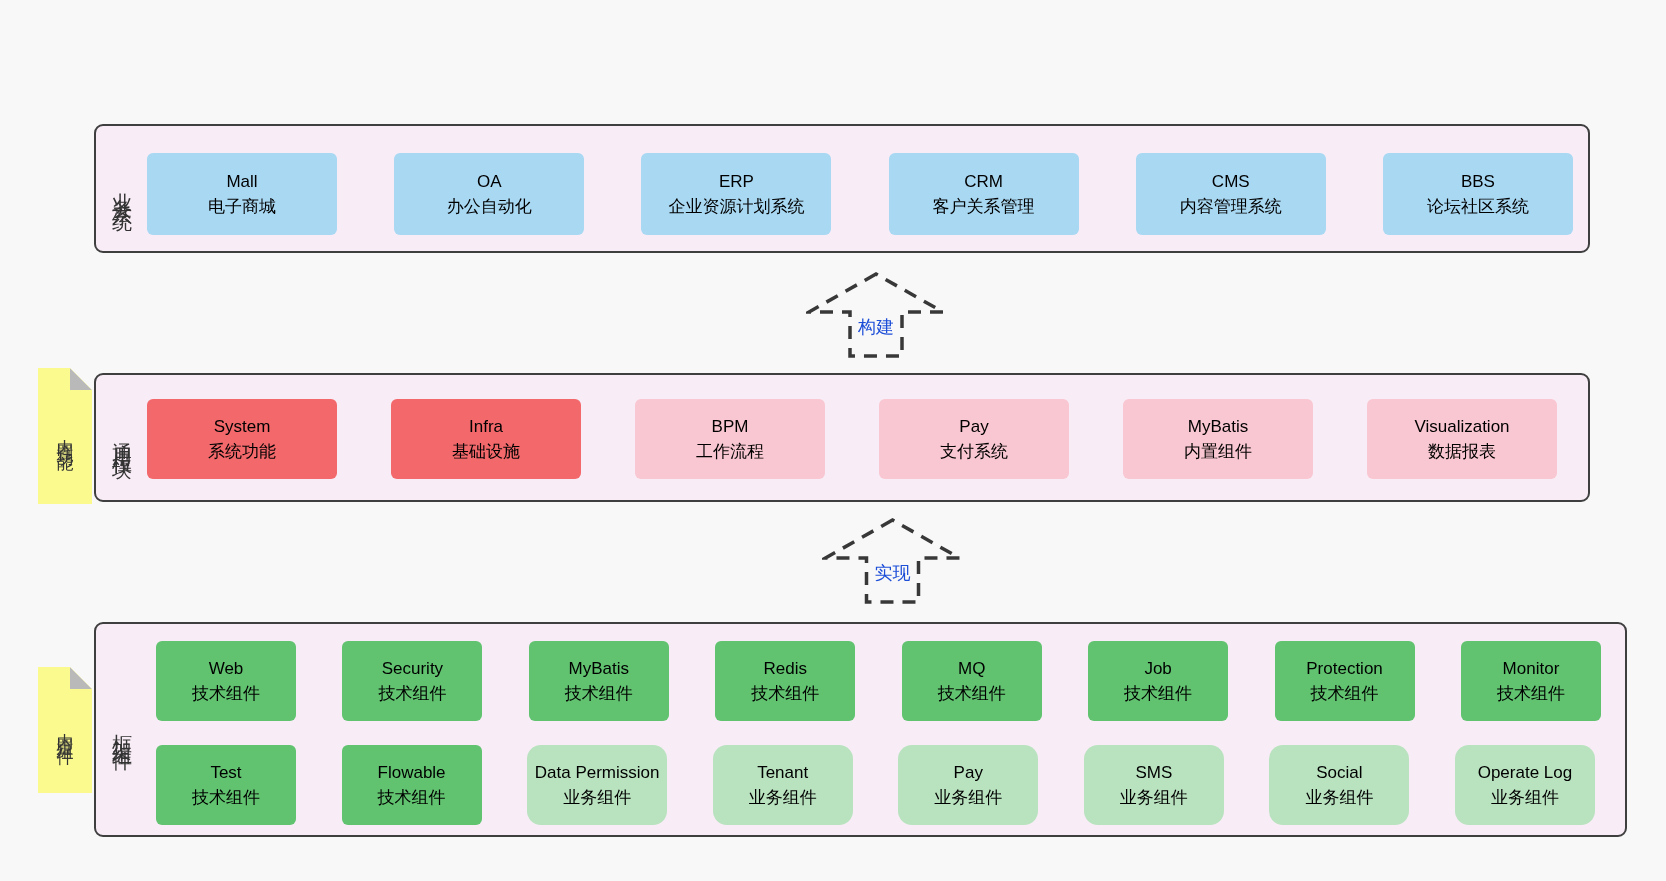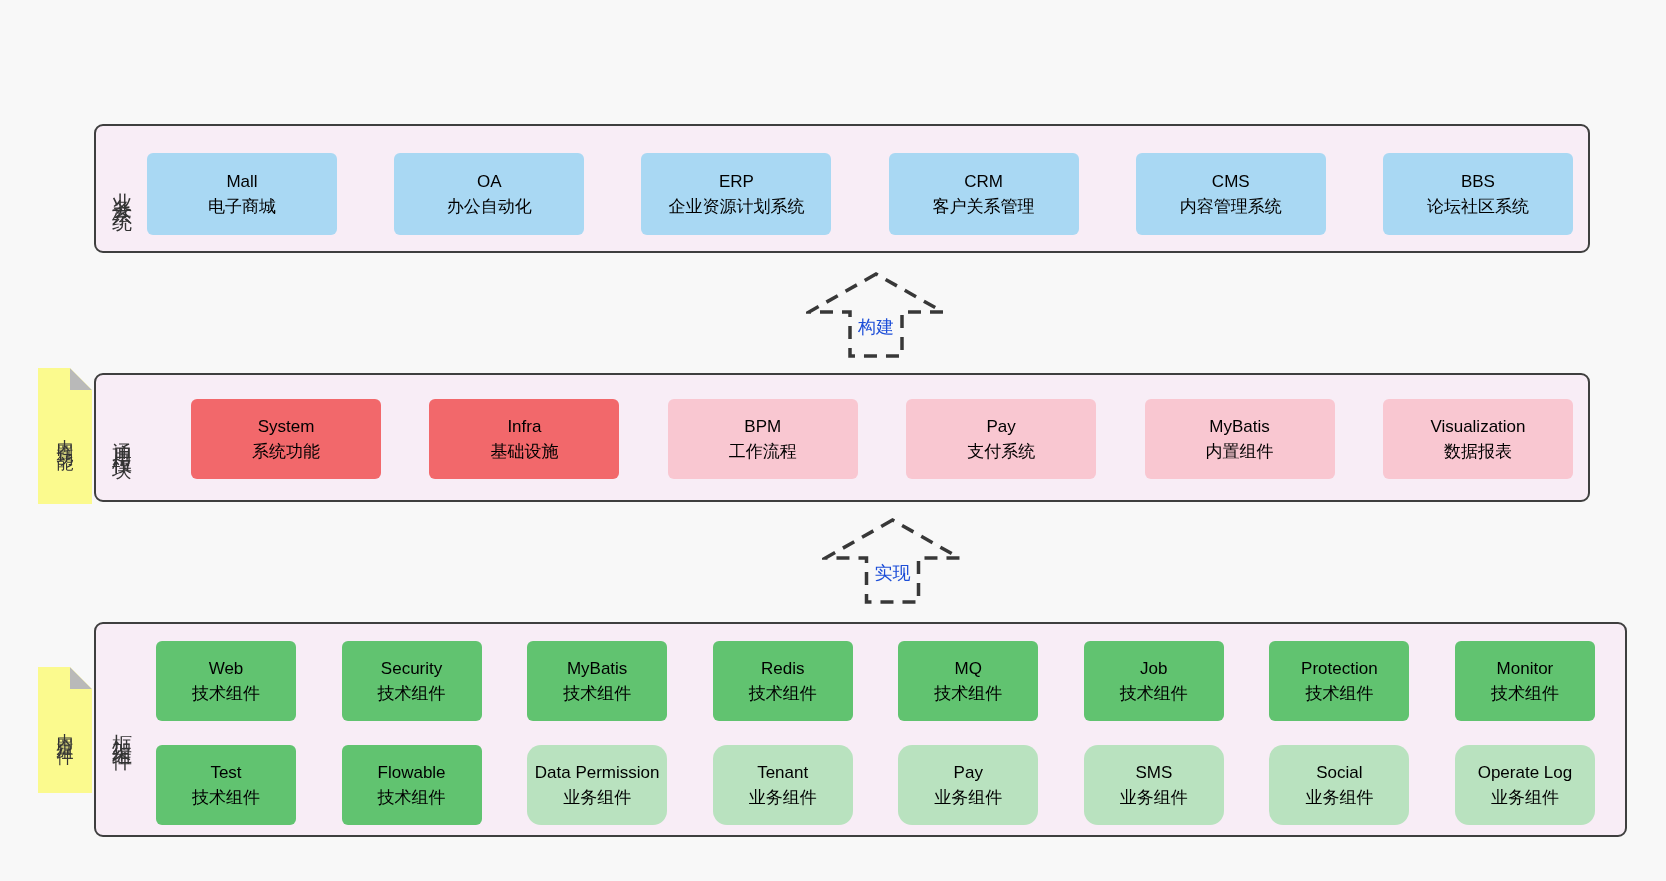--- a/index.html
+++ b/index.html
@@ -12,22 +12,22 @@
   #layer-modules{left:94px;top:373px;width:1496px;height:129px;}
   #layer-components{left:94px;top:622px;width:1533px;height:215px;}
 
   .layer-label{position:absolute;left:8px;top:0;bottom:0;width:38px;
     display:flex;align-items:center;justify-content:center;
     writing-mode:vertical-rl;text-orientation:upright;
     font-size:20px;letter-spacing:6px;color:#333;}
 
   .boxes{position:absolute;display:flex;justify-content:space-between;align-items:stretch;}
   #layer-business .boxes{left:51px;right:15px;top:27px;height:82px;}
-  #layer-modules .boxes{left:51px;right:15px;top:24px;height:80px;margin-left:44px;}
-  .boxes-r1{left:60px;right:30px;top:17px;height:80px;}
+  #layer-modules .boxes{left:51px;right:31px;top:24px;height:80px;}
+  .boxes-r1{left:60px;right:24px;top:17px;height:80px;}
   .boxes-r2{left:60px;right:30px;top:121px;height:80px;}
 
   .box{width:190px;border-radius:6px;display:flex;flex-direction:column;
     align-items:center;justify-content:center;text-align:center;
     font-size:17px;line-height:25px;color:#000000;padding:0 6px;box-sizing:border-box;}
   #layer-components .box{width:140px;}
   .blue{background:#a9d8f3;}
   .red{background:#f2686b;}
   .pink{background:#f9c7d1;}
   .green{background:#61c370;}

